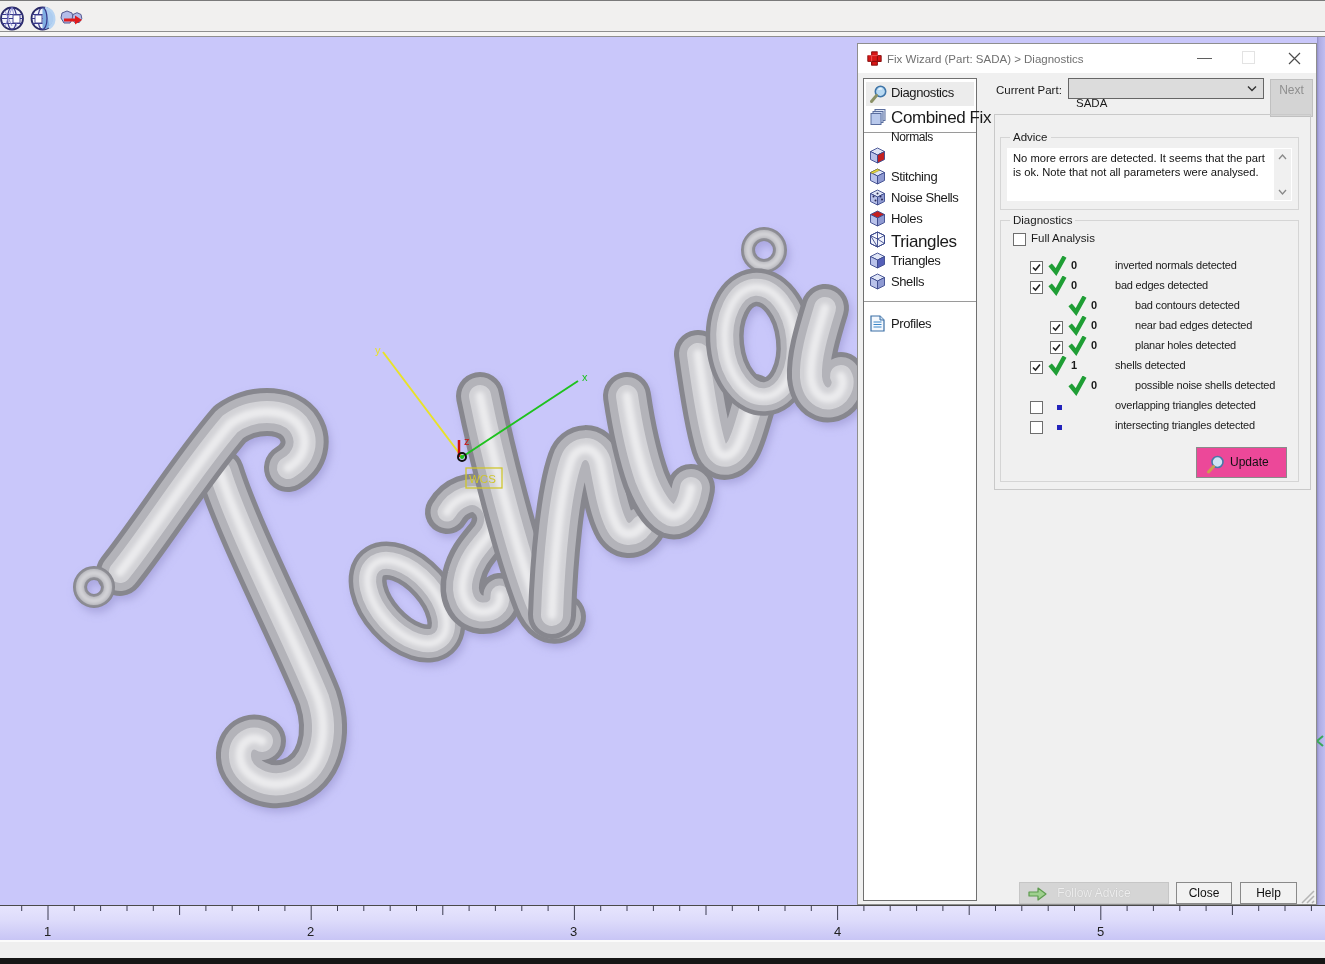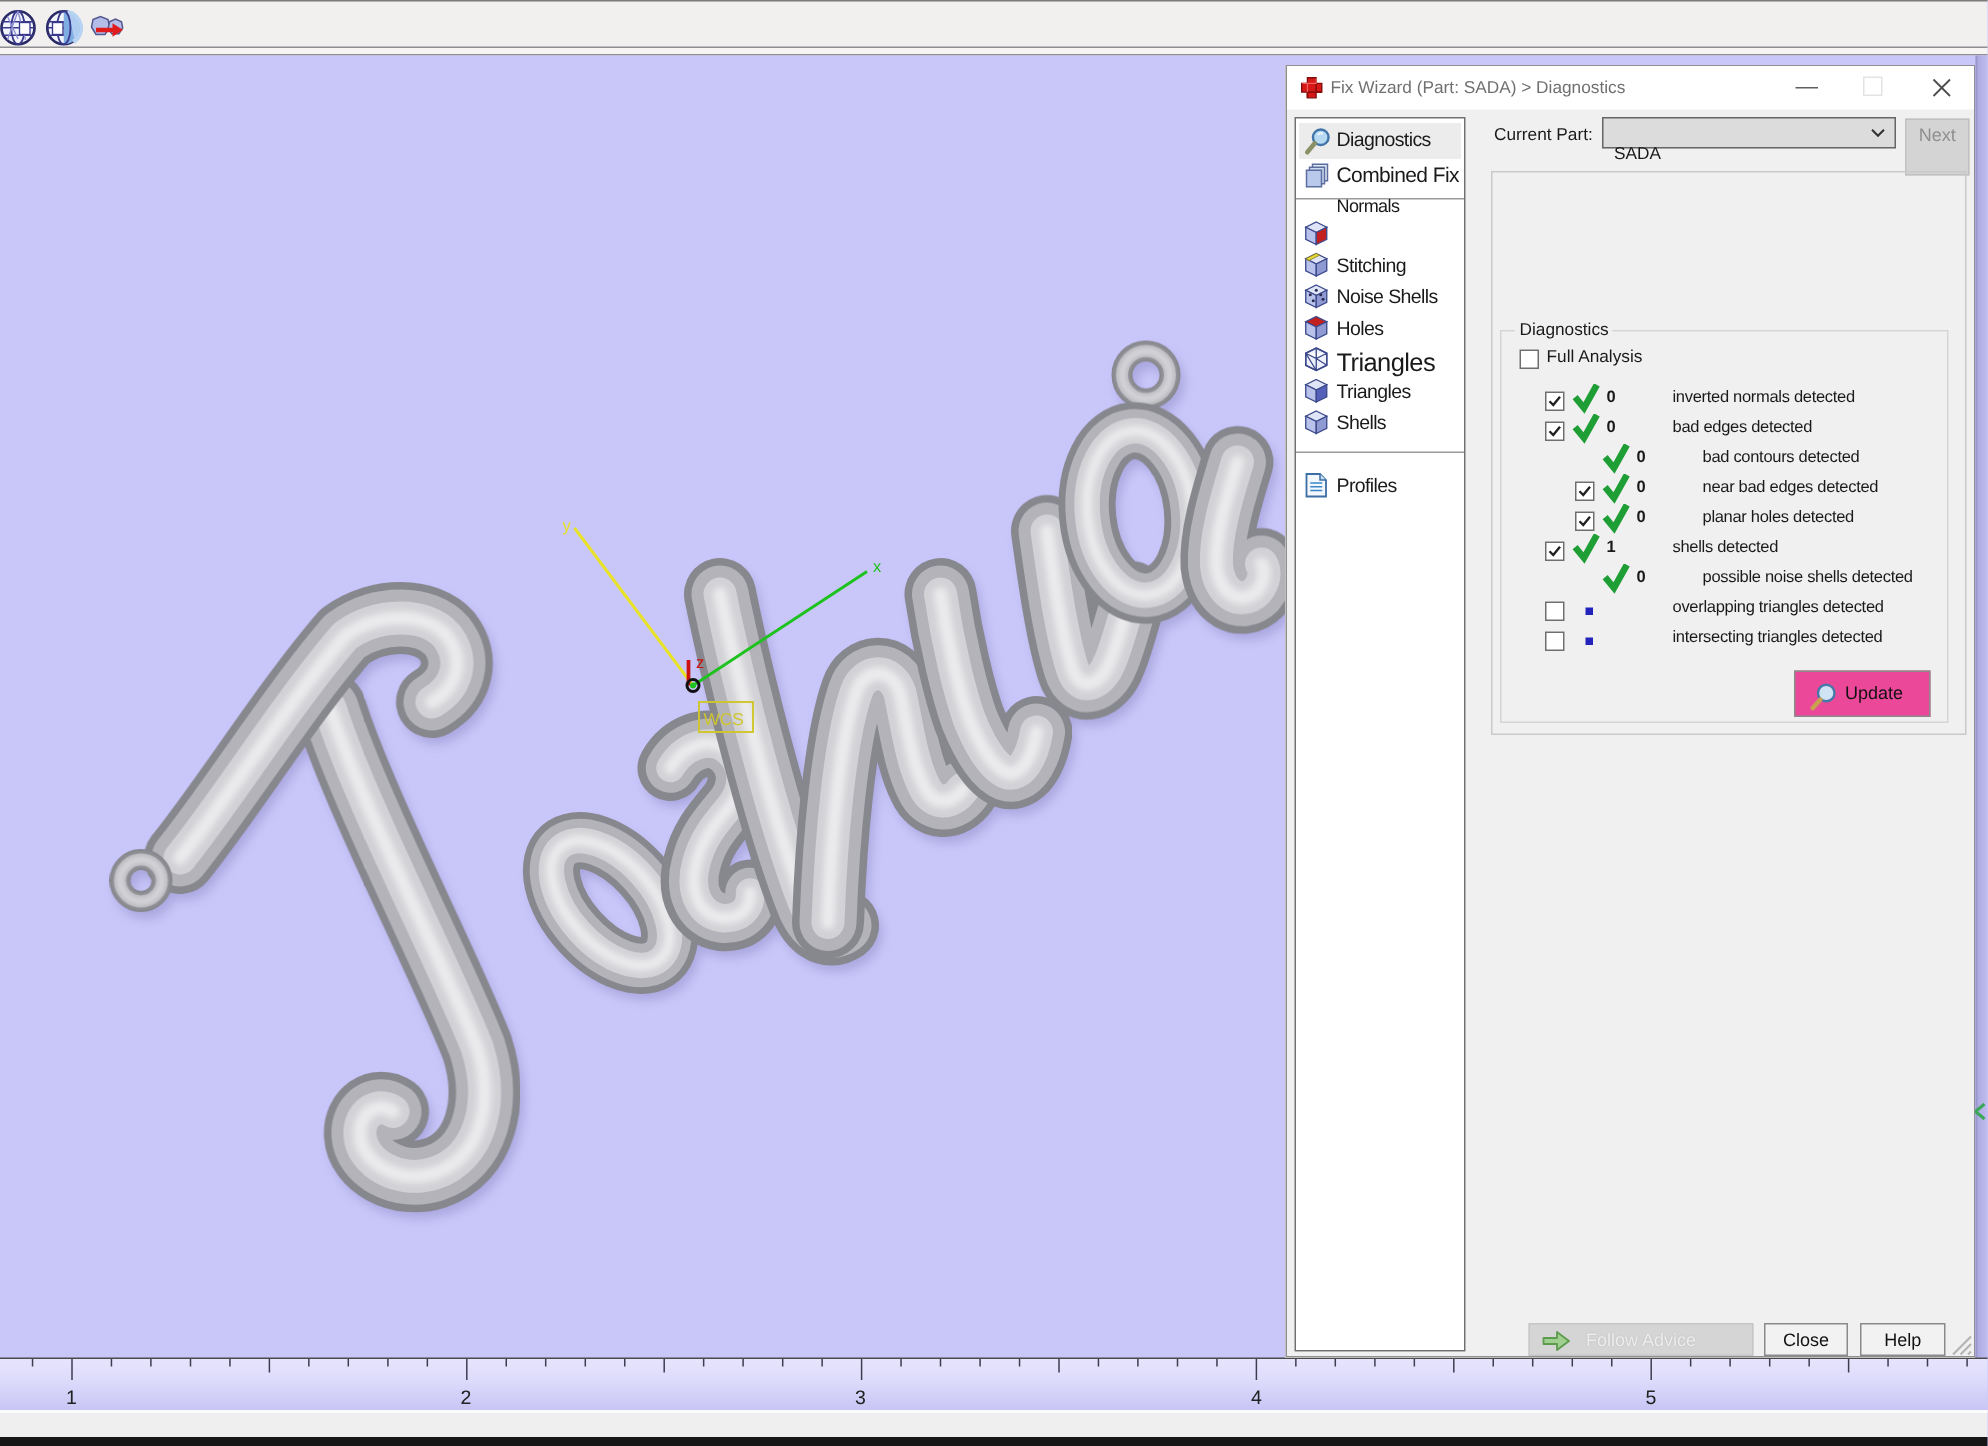--- a/index.html
+++ b/index.html
@@ -191,21 +191,21 @@
         <circle cx="11.5" cy="7.5" r="5.2" fill="#b8d9f2" stroke="#3f75a8" stroke-width="1.6"></circle>
         <path d="M7.5,11.5 L2.5,17.5" stroke="#8a9166" stroke-width="3" stroke-linecap="round"></path>
         <path d="M9.5,5.8 a3 3 0 0 1 3.5,-0.6" stroke="#eaf4fb" stroke-width="1.4" fill="none"></path>
       </svg>
       <div class="row-text" style="left:27px;top:6px;font-size:13px;letter-spacing:-0.4px">Diagnostics</div>
       <svg class="abs" style="left:6px;top:29px" width="18" height="18" viewBox="0 0 18 18">
         <rect x="5" y="1.5" width="10" height="11" fill="#dfe7f7" stroke="#5b6e9e" stroke-width="1"></rect>
         <rect x="3" y="3.5" width="10" height="11" fill="#ccd9f2" stroke="#5b6e9e" stroke-width="1"></rect>
         <rect x="1" y="5.5" width="10" height="11" fill="#b9c9ec" stroke="#5b6e9e" stroke-width="1"></rect>
       </svg>
-      <div class="row-text" style="left:27px;top:29px;font-size:14px;letter-spacing:-0.4px">Combined Fix</div>
+      <div class="row-text" style="left:27px;top:29px;font-size:17px;letter-spacing:-0.4px">Combined Fix</div>
       <div class="abs" style="left:0px;top:53px;width:112px;height:1px;background:#9a9a9a"></div>
       <svg class="abs" style="left:5px;top:68px" width="17" height="17" viewBox="0 0 17 17">
         <path d="M8.5,1 L15.5,4.5 L8.5,8 L1.5,4.5 Z" fill="#dfe5f6" stroke="#3c4a8c" stroke-width="0.9"></path>
         <path d="M1.5,4.5 L8.5,8 L8.5,16 L1.5,12.5 Z" fill="#b9c2ea" stroke="#3c4a8c" stroke-width="0.9"></path>
         <path d="M8.5,8 L15.5,4.5 L15.5,12.5 L8.5,16 Z" fill="#c32020" stroke="#3c4a8c" stroke-width="0.9"></path>
       </svg>
       <div class="row-text" style="left:27px;top:51px;font-size:12px;letter-spacing:-0.4px">Normals</div>
       <svg class="abs" style="left:5px;top:89px" width="17" height="17" viewBox="0 0 17 17">
         <path d="M8.5,1 L15.5,4.5 L8.5,8 L1.5,4.5 Z" fill="#dfe5f6" stroke="#3c4a8c" stroke-width="0.9"></path>
         <path d="M1.5,4.5 L8.5,8 L8.5,16 L1.5,12.5 Z" fill="#b9c2ea" stroke="#3c4a8c" stroke-width="0.9"></path>
@@ -262,20 +262,33 @@
     <div class="abs" style="left:210px;top:34px;width:196px;height:21px;background:#dcdcdc;border:1px solid #666;box-sizing:border-box">
       <div class="lbl" style="left:7px;top:18px">SADA</div>
       <svg class="abs" style="right:6px;top:6px" width="10" height="8" viewBox="0 0 10 8">
         <path d="M1,1.5 L5,5.5 L9,1.5" stroke="#333" stroke-width="1.4" fill="none"></path>
       </svg>
     </div>
     <div class="btn" style="left:412px;top:35px;width:43px;height:38px;background:#d4d4d4;border-color:#c0c0c0;color:#8f8f8f;line-height:20px">Next</div>
 
     <div class="abs" style="left:136px;top:70px;width:317px;height:376px;border:1px solid #c9c9c9;box-sizing:border-box"></div>
 
+    <div class="grp" style="left:142px;top:93px;width:297px;height:71px">
+      <div class="grplabel">Advice</div>
+      <div class="abs" style="left:6px;top:10px;width:285px;height:53px;background:#fff"></div>
+      <div class="abs" style="left:12px;top:13px;font-size:11.2px;line-height:14px;color:#111;white-space:nowrap">No more errors are detected. It seems that the part<br>is ok. Note that not all parameters were analysed.</div>
+      <div class="abs" style="left:273px;top:11px;width:17px;height:51px;background:#f0f0f0">
+        <svg class="abs" style="left:4px;top:5px" width="9" height="6" viewBox="0 0 9 6">
+          <path d="M1,5 L4.5,1 L8,5" stroke="#888" stroke-width="1.3" fill="none"></path>
+        </svg>
+        <svg class="abs" style="left:4px;bottom:5px" width="9" height="6" viewBox="0 0 9 6">
+          <path d="M1,1 L4.5,5 L8,1" stroke="#888" stroke-width="1.3" fill="none"></path>
+        </svg>
+      </div>
+    </div>
 
     <div class="grp" style="left:142px;top:176px;width:297px;height:260px">
       <div class="grplabel">Diagnostics</div>
     </div>
     <div class="cb" style="left:155px;top:189px"></div>
     <div class="lbl" style="left:173px;top:188px">Full Analysis</div>
 
     <div id="diagrows">
     <div class="cb" style="left:172px;top:217px">
         <svg width="11" height="11" style="position:absolute;left:0px;top:0px" viewBox="0 0 11 11">

